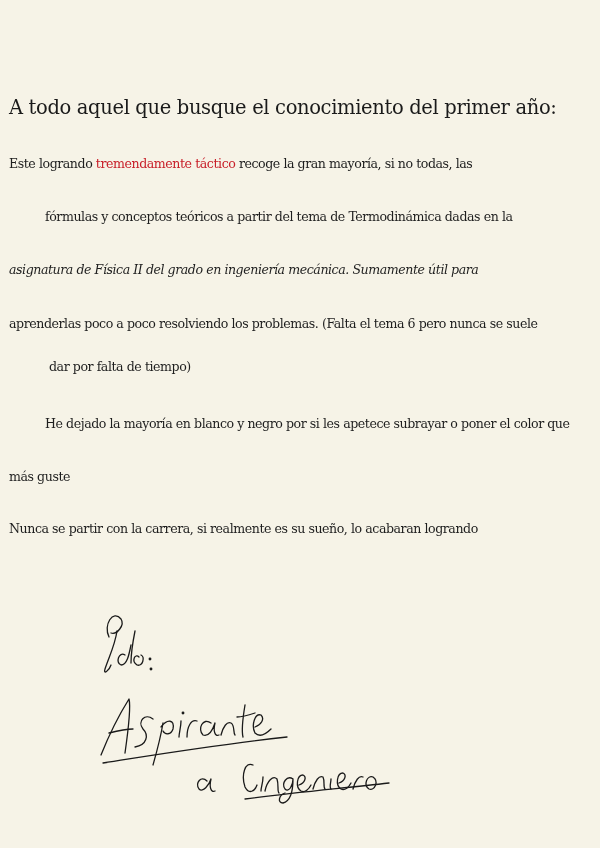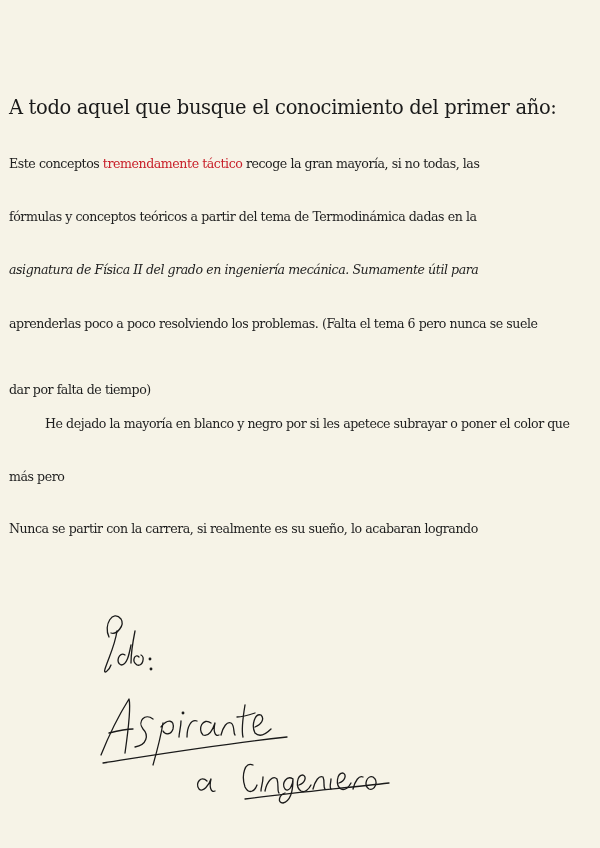--- a/index.html
+++ b/index.html
@@ -56,30 +56,30 @@
     }
   </style>
 </head>
 <body>
 
 <div class="page">
 
   <div class="heading">A todo aquel que busque el conocimiento del primer año:</div>
 
   <div class="line" style="top:156px;">
-    <span>Este conceptos </span><span class="accent">tremendamente táctico</span><span> recoge la gran mayoría, si no todas, las</span>
+    <span>Este logrando </span><span class="accent">tremendamente táctico</span><span> recoge la gran mayoría, si no todas, las</span>
   </div>
 
-  <div class="line" style="top:209px;">fórmulas y conceptos teóricos a partir del tema de Termodinámica dadas en la</div>
+  <div class="line" style="top:209px;margin-left:36px;">fórmulas y conceptos teóricos a partir del tema de Termodinámica dadas en la</div>
   <div class="line" style="top:262px;font-style:italic;">asignatura de Física II del grado en ingeniería mecánica. Sumamente útil para</div>
   <div class="line" style="top:316px;">aprenderlas poco a poco resolviendo los problemas. (Falta el tema 6 pero nunca se suele</div>
-  <div class="line" style="top:382px;">dar por falta de tiempo)</div>
+  <div class="line" style="top:359px;margin-left:40px;">dar por falta de tiempo)</div>
 
   <div class="line" style="top:416px;margin-left:36px;">He dejado la mayoría en blanco y negro por si les apetece subrayar o poner el color que</div>
-  <div class="line" style="top:469px;">más pero</div>
+  <div class="line" style="top:469px;">más guste</div>
 
   <div class="line" style="top:521px;">Nunca se partir con la carrera, si realmente es su sueño, lo acabaran logrando</div>
 
   <div class="signature">
 
     <svg viewBox="0 0 300 210" fill="none" stroke="#1a1a1a" stroke-width="1.3" stroke-linecap="round" stroke-linejoin="round">
 
       <path d="M14 42 C 8 30, 18 14, 26 24 C 30 30, 22 40, 16 38"></path>
       <path d="M22 36 C 20 50, 14 62, 10 74 C 8 80, 14 76, 16 70"></path>
       <path d="M30 60 C 24 56, 20 68, 26 70 C 32 70, 34 60, 36 50"></path>

